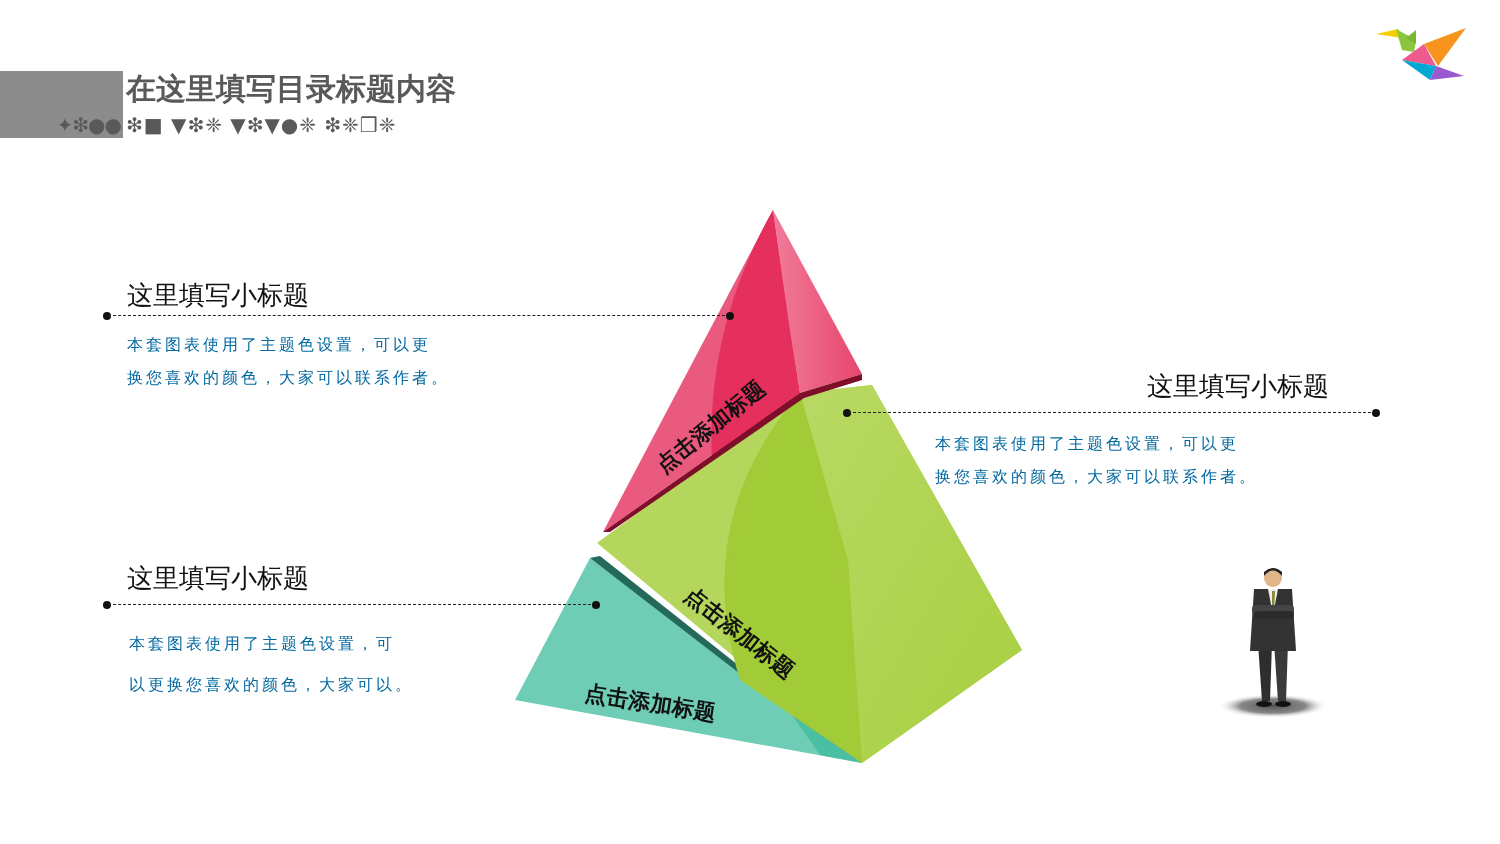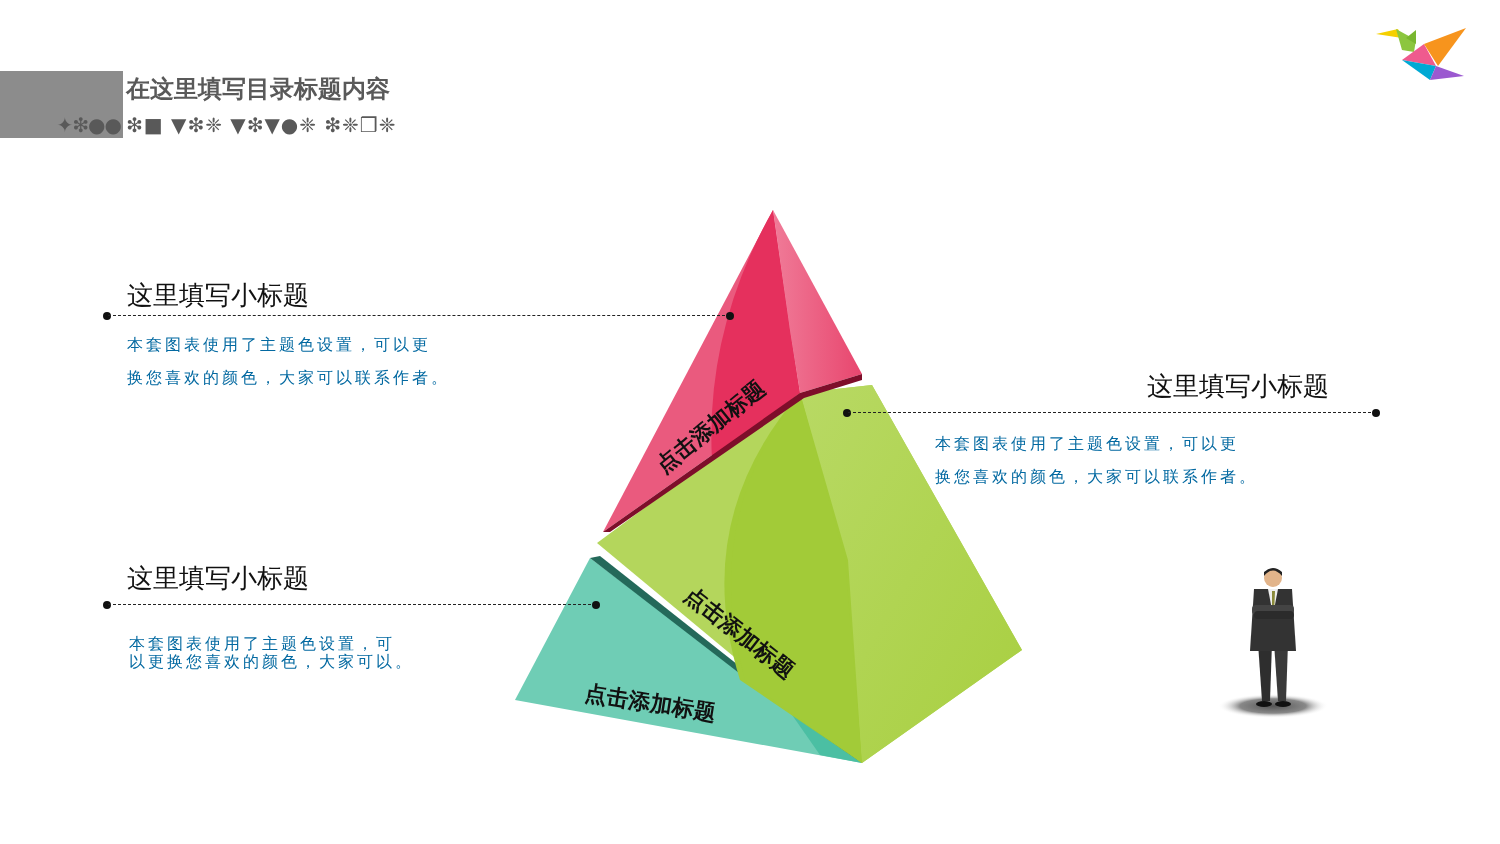--- a/index.html
+++ b/index.html
@@ -1,21 +1,21 @@
 <!DOCTYPE html>
 <html><head>
 <meta charset="utf-8">
 <style>
   html, body { margin:0; padding:0; }
   body { width:1500px; height:844px; background:#ffffff; position:relative; overflow:hidden;
          font-family:"DejaVu Sans", "Liberation Sans", sans-serif; }
   .abs { position:absolute; }
   .header-block { left:0; top:71px; width:123px; height:67px; background:#8c8c8c; }
   .header-glyphs { left:0; top:112px; width:121px; text-align:right; font-size:20px; color:#595959; letter-spacing:-1px; line-height:26px; }
-  .page-title { left:126px; top:70px; font-size:24px; font-weight:bold; color:#595959; line-height:38px; letter-spacing:0px; }
+  .page-title { left:126px; top:70px; font-size:30px; font-weight:bold; color:#595959; line-height:38px; letter-spacing:0px; }
   .page-subtitle { left:126px; top:112px; font-size:20px; color:#595959; line-height:26px; letter-spacing:1px; }
   .sub-heading { font-size:26px; font-weight:normal; color:#111111; line-height:32px; }
   .body-text { font-size:16px; color:#0369a1; line-height:33px; letter-spacing:3px;font-family:Liberation Mono, monospace; }
   .dash-line { height:0; border-top:1.5px dashed #222; }
   .dot { width:8px; height:8px; border-radius:50%; background:#111; }
   svg.pyramid { left:0; top:0; }
   .seg-label { font-size:22px; font-weight:bold; fill:#111; }
 </style>
 </head>
 <body>
@@ -83,21 +83,21 @@
 <div class="abs dash-line" style="left:848px;top:412px;width:528px;"></div>
 <div class="abs dot" style="left:1372px;top:409px;"></div>
 <div class="abs body-text" style="left:935px;top:429px;">本套图表使用了主题色设置，可以更</div>
 <div class="abs body-text" style="left:935px;top:462px;">换您喜欢的颜色，大家可以联系作者。</div>
 
 <div class="abs sub-heading" style="left:127px;top:562px;">这里填写小标题</div>
 <div class="abs dot" style="left:103px;top:601px;"></div>
 <div class="abs dash-line" style="left:108px;top:604px;width:488px;"></div>
 <div class="abs dot" style="left:592px;top:601px;"></div>
 <div class="abs body-text" style="left:129px;top:629px;text-align:center;">本套图表使用了主题色设置，可</div>
-<div class="abs body-text" style="left:129px;top:647px;">以更换您喜欢的颜色，大家可以。</div>
+<div class="abs body-text" style="left:129px;top:670px;">以更换您喜欢的颜色，大家可以。</div>
 
 <svg class="abs" style="left:1218px;top:565px;" width="110" height="155" viewBox="0 0 110 155">
   <defs>
     <radialGradient id="shadow" cx="0.5" cy="0.5" r="0.5">
       <stop offset="0" stop-color="#555"></stop>
         <stop offset="0.6" stop-color="#888"></stop>
         <stop offset="1" stop-color="#fff" stop-opacity="0"></stop>
     </radialGradient>
   </defs>
   <ellipse cx="55" cy="141" rx="55" ry="12" fill="url(#shadow)"></ellipse>

